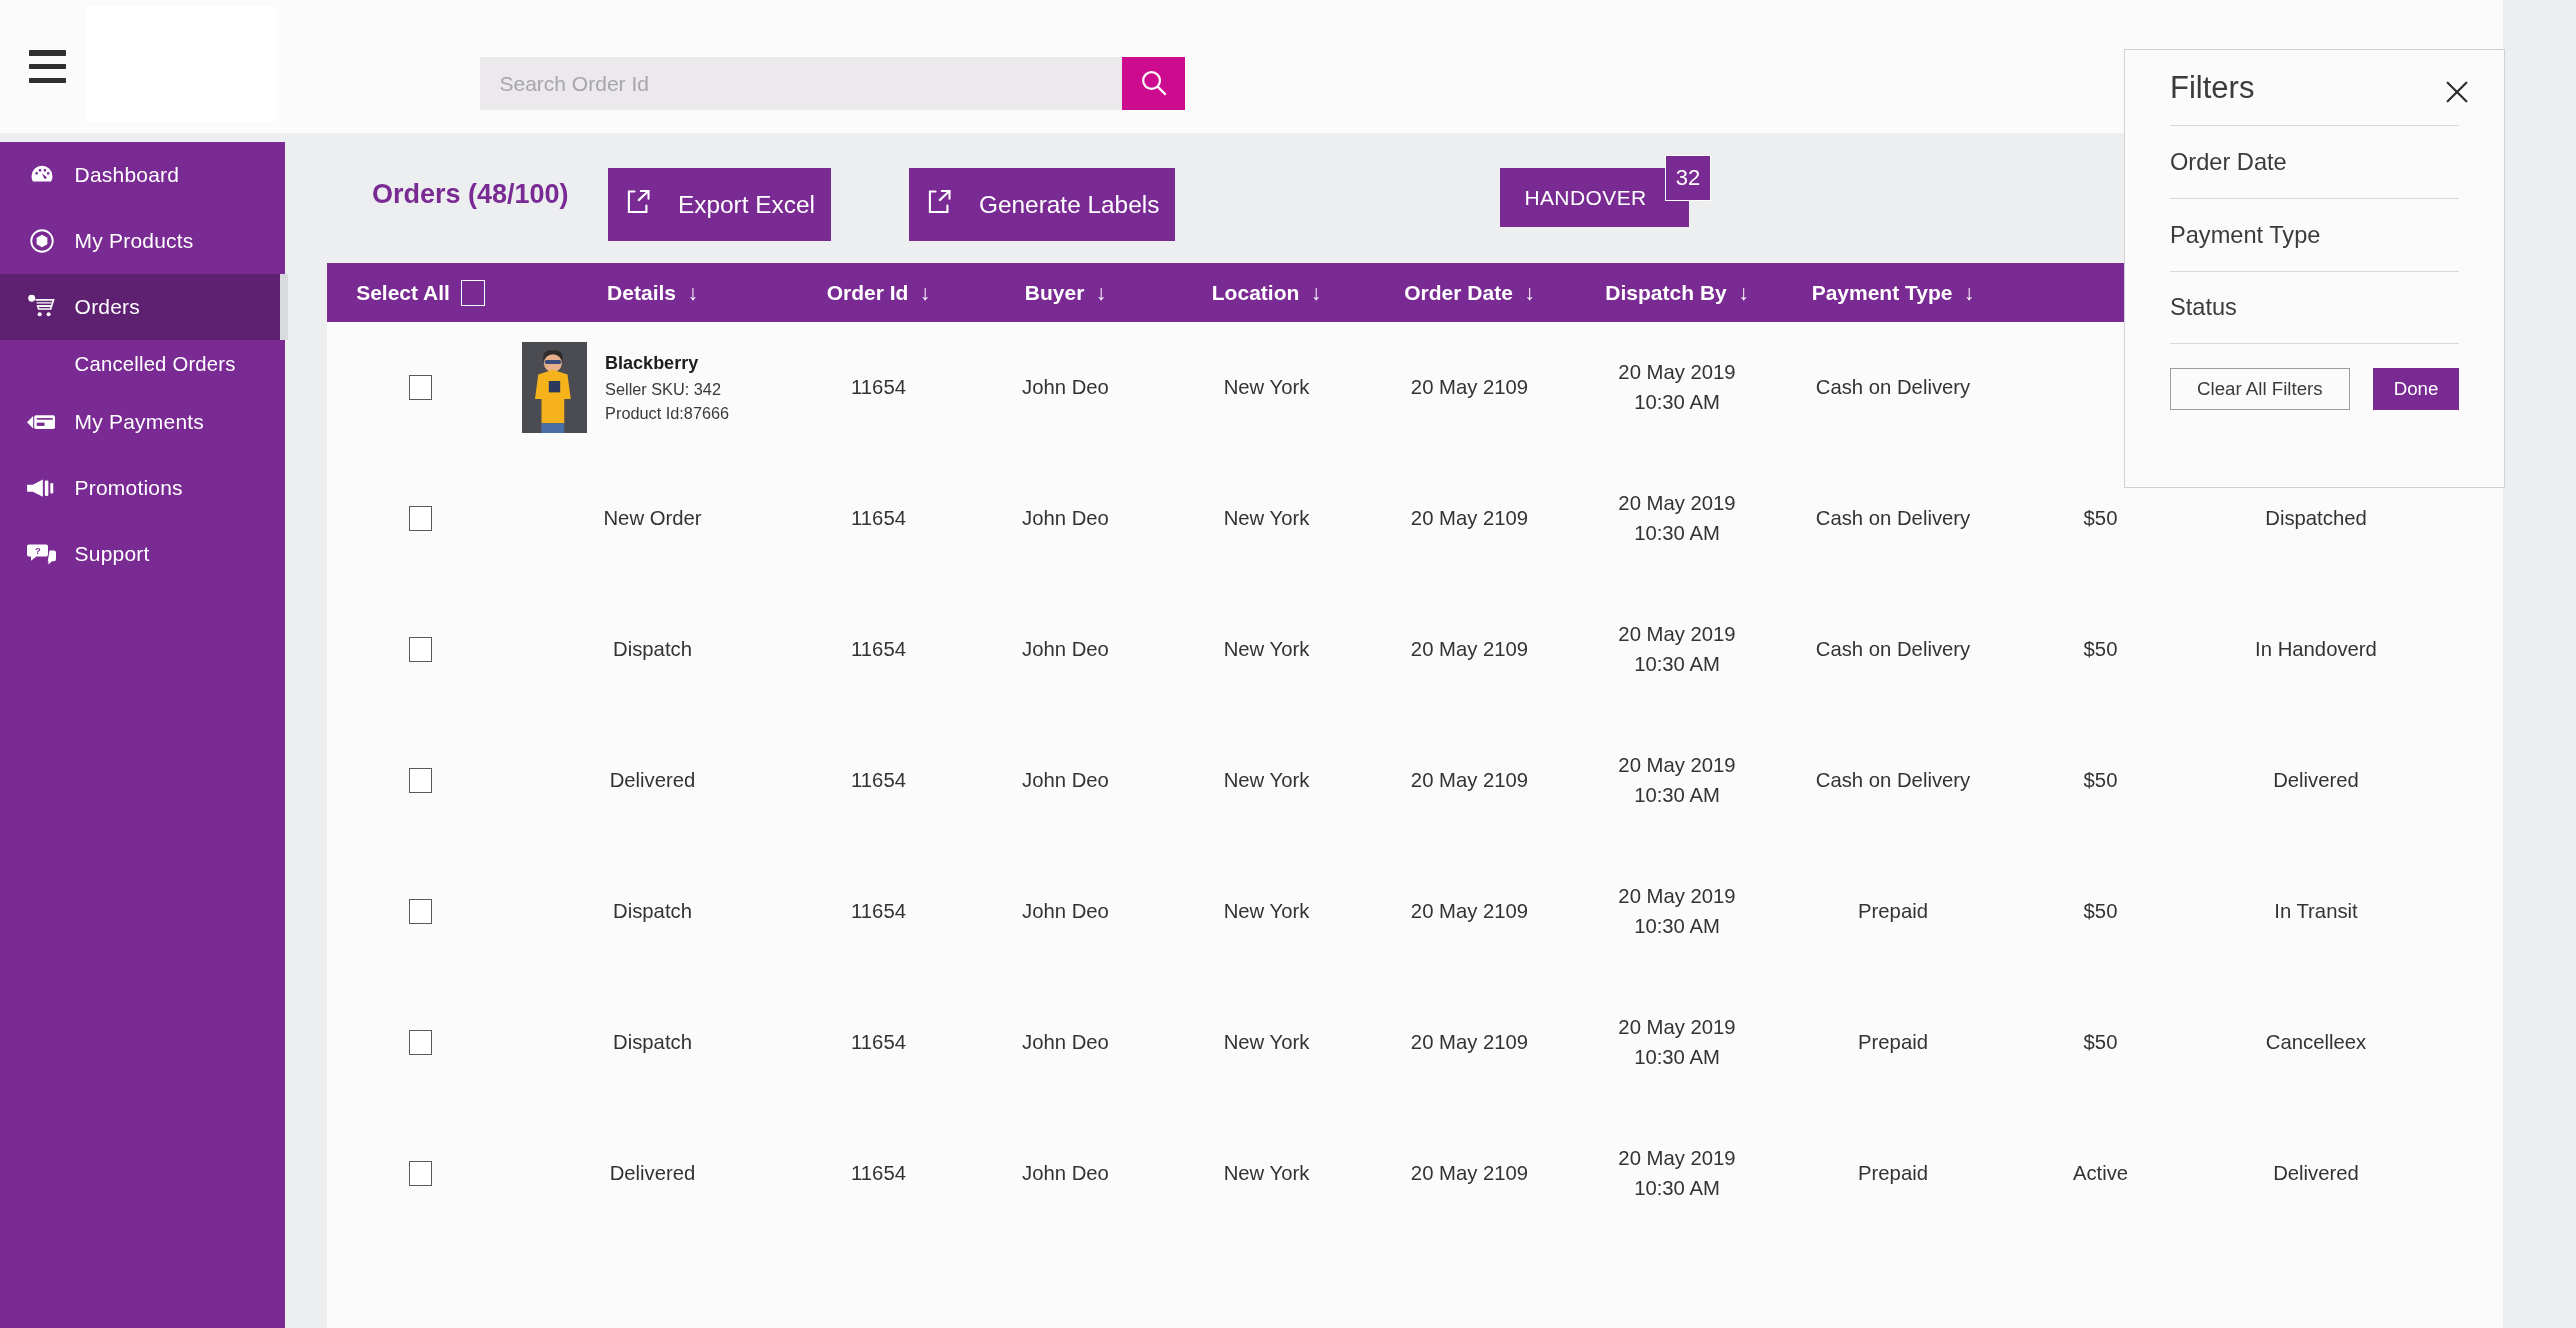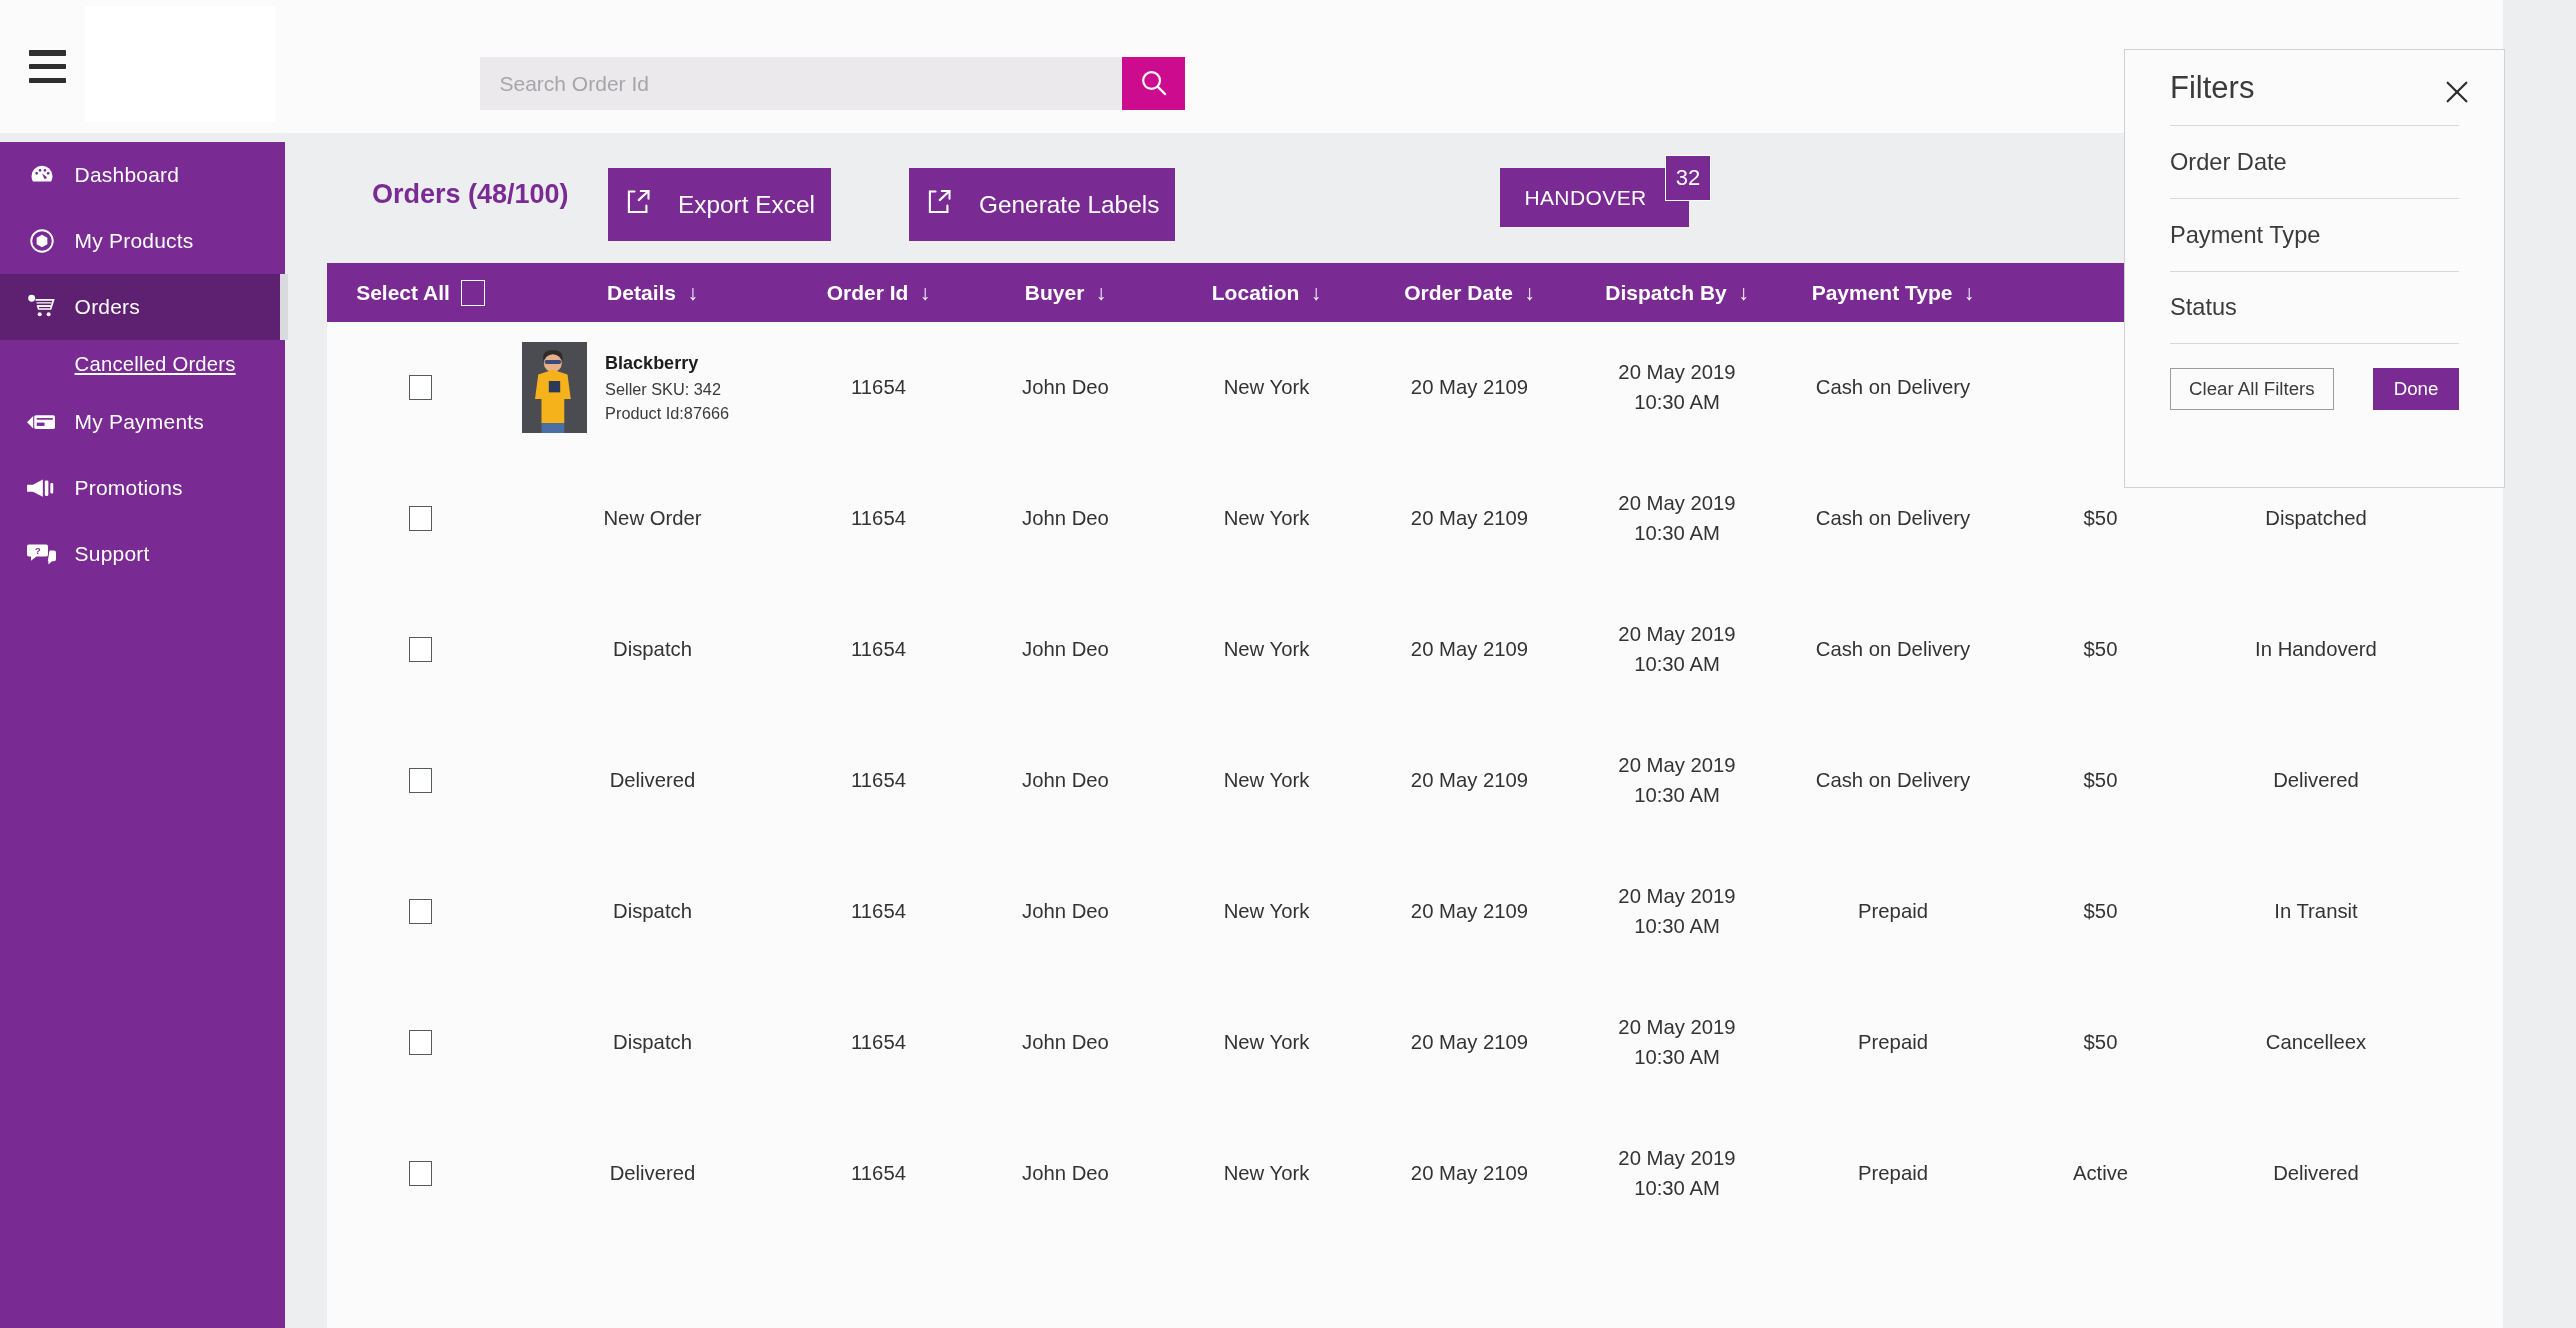--- a/index.html
+++ b/index.html
@@ -102,21 +102,21 @@
   }
   .nav-icon {
     width: 37px;
     min-width: 37px;
     display: flex;
     align-items: center;
     justify-content: center;
     margin-right: 14.6px;
   }
   .nav-label { font-size: 21px; letter-spacing: 0.2px; }
-  .nav-item.sub { padding-left: 23px; height: 49px; text-decoration: underline; }
+  .nav-item.sub { padding-left: 23px; height: 49px; }
   .nav-item.sub .nav-icon { opacity: 0; }
   .nav-item.sub .nav-label { font-size: 20.3px; }
 
   
   .actionbar {
     position: absolute;
     left: 327px; top: 142px;
     width: 2176px; height: 120px;
   }
   .orders-title {
@@ -293,21 +293,21 @@
   }
   .fp-row:last-child { border-bottom: 0.8px solid #d7d8da; }
   .fp-actions {
     display: flex;
     align-items: center;
     justify-content: space-between;
     padding: 24.4px 45px 0 45px;
   }
   .btn-clear {
     height: 42px;
-    padding: 0 18px;
+    padding: 0 26px;
     background: #fbfbfc;
     border: 0.8px solid #9a9da1;
     font-size: 18.7px;
     color: #3b3b3b;
     cursor: pointer;
     font-family: "Liberation Sans", sans-serif;
   }
   .btn-done {
     height: 42px;
     width: 86px;

